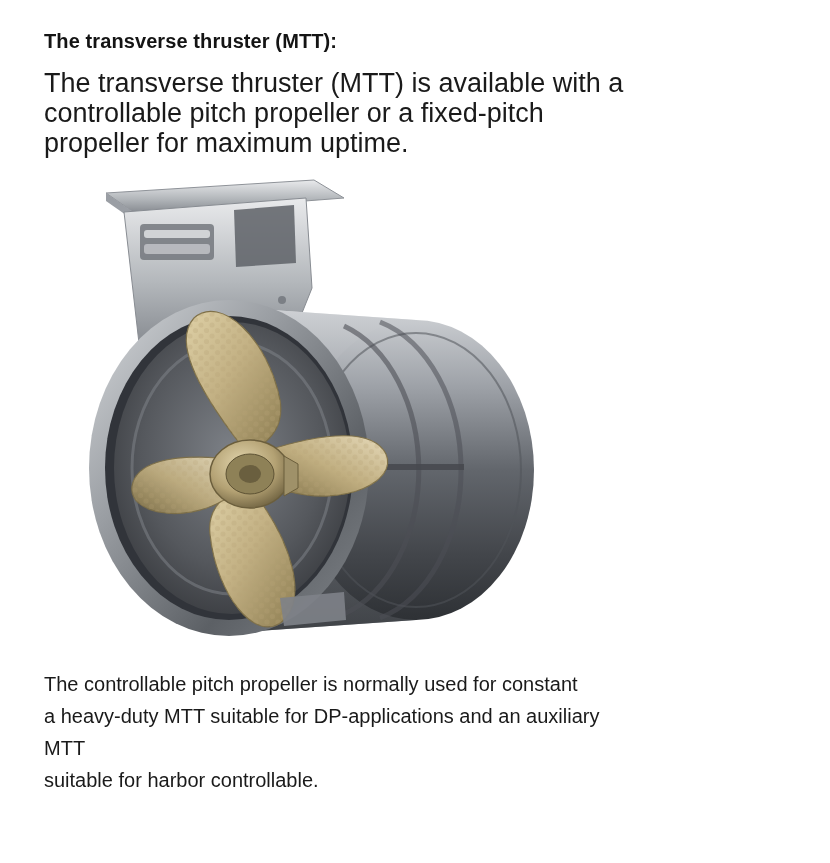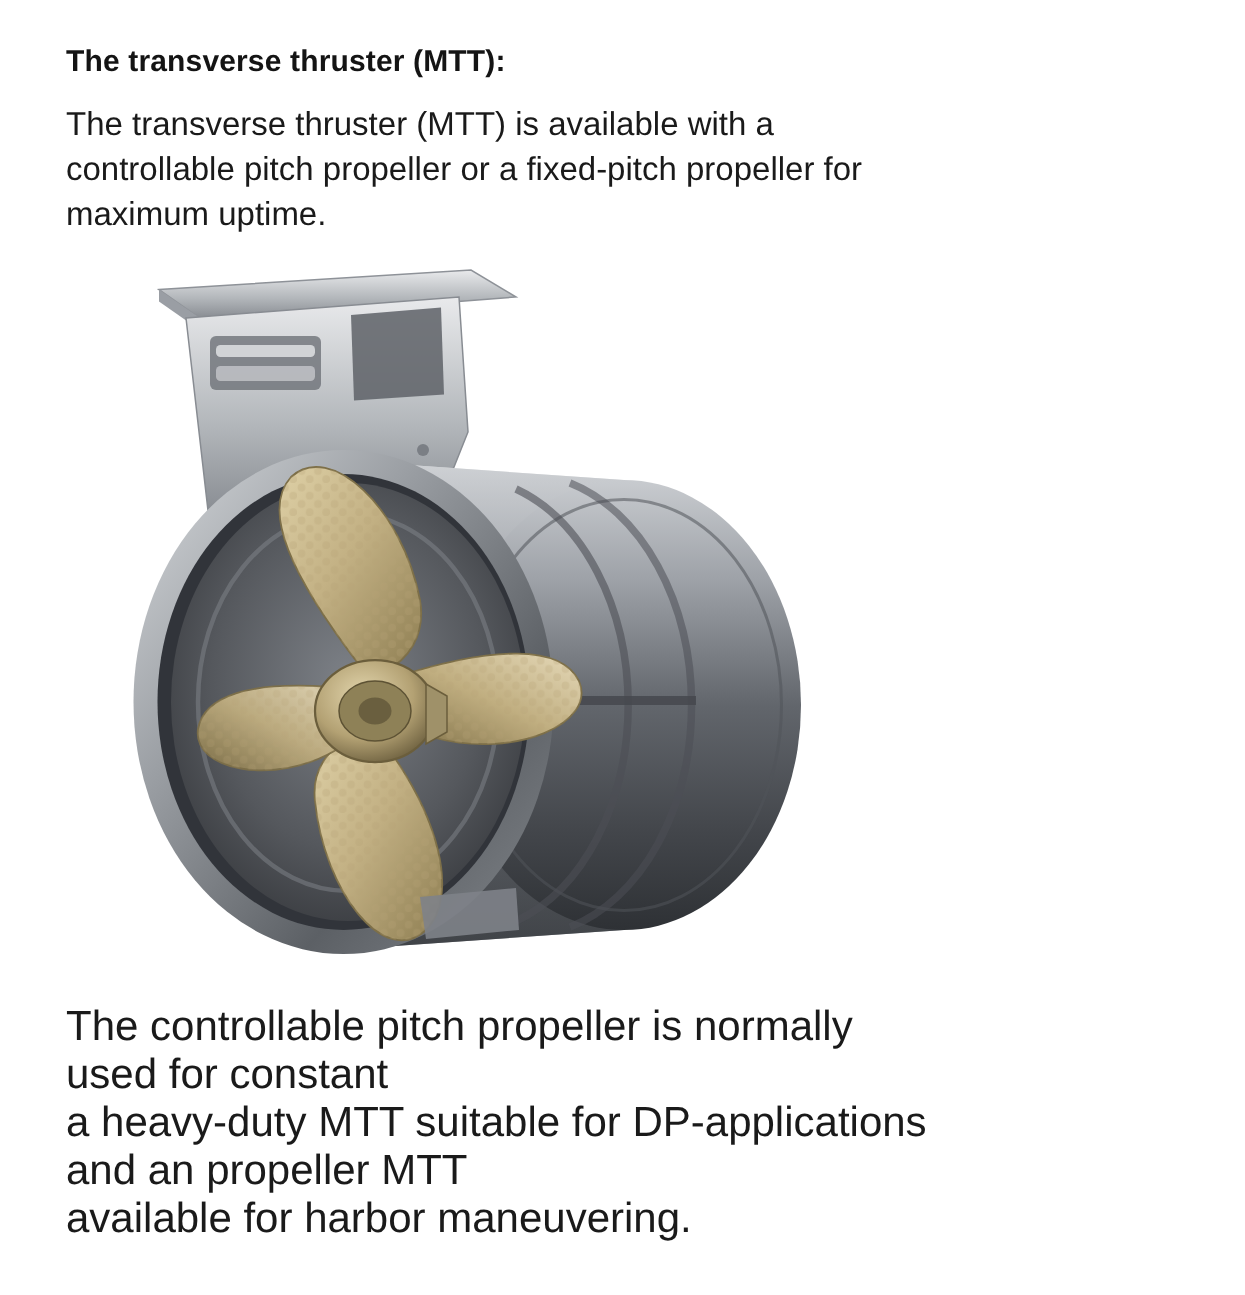--- a/index.html
+++ b/index.html
@@ -23,38 +23,38 @@
   }
   .heading {
     font-size: 20px;
     font-weight: bold;
     letter-spacing: 0.1px;
     line-height: 26px;
     margin: 0 0 14px 0;
     color: #141414;
   }
   .intro {
-    font-size: 22px;
+    font-size: 27px;
     line-height: 30px;
     margin: 0;
     color: #1a1a1a;
     max-width: 745px;
   }
   .figure {
     position: relative;
     width: 100%;
     height: 500px;
     margin: 10px 0 0 0;
   }
   .figure svg {
     display: block;
     margin: 0 auto;
   }
   .outro {
-    font-size: 28px;
+    font-size: 20px;
     line-height: 32px;
     margin: 0;
     color: #1a1a1a;
     max-width: 760px;
   }
   .outro span { display: block; }
 </style>
 </head>
 <body>
 
@@ -171,17 +171,17 @@
       </g>
 
       <g>
         <path d="M236 430 L300 424 L302 452 L240 458 Z" fill="#7e8288" opacity="0.9"></path>
       </g>
     </svg>
   </div>
 
   <p class="outro">
     <span>The controllable pitch propeller is normally used for constant</span>
-    <span>a heavy-duty MTT suitable for DP-applications and an propeller MTT</span>
-    <span>available for harbor maneuvering.</span>
+    <span>a heavy-duty MTT suitable for DP-applications and an auxiliary MTT</span>
+    <span>suitable for harbor controllable.</span>
   </p>
 
 </div>
 
 </body></html>

